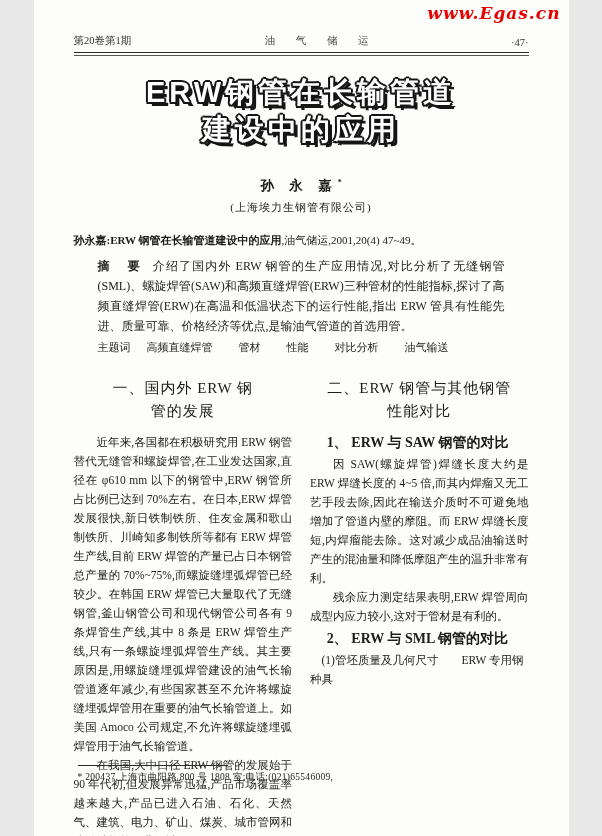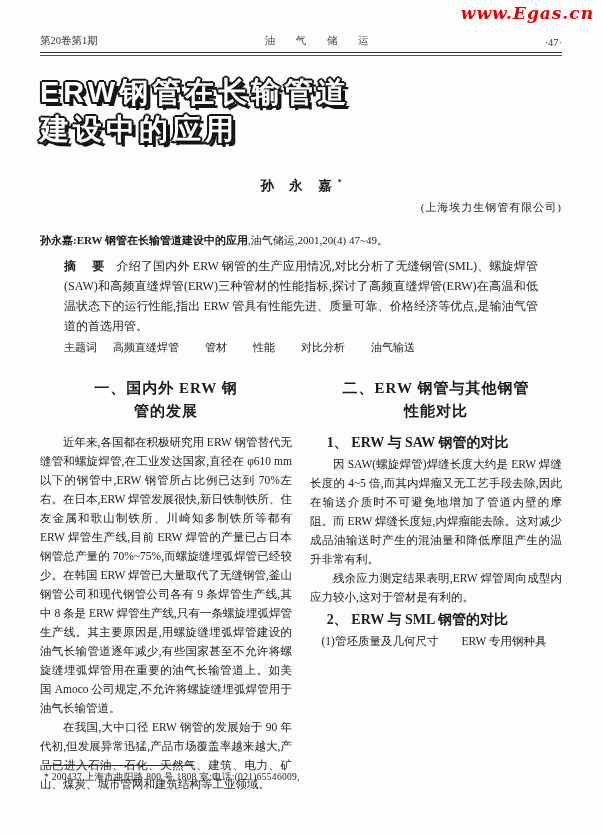--- a/index.html
+++ b/index.html
@@ -1,18 +1,18 @@
 <!DOCTYPE html>
 <html><head>
 <meta charset="utf-8">
 <style>
   html,body{margin:0;padding:0;background:#e8e8e8;}
   .page{
     position:relative;
-    width:602px;height:836px;
+    width:535px;height:836px;
     margin:0 auto;
     background:#fdfdfb;
     overflow:hidden;
     font-family:"Liberation Serif", serif;
     color:#1c1c1c;
     box-sizing:border-box;
     padding:4px 40px 0 40px;
   }
   
   .watermark{
@@ -30,41 +30,42 @@
   }
   .header .journal{letter-spacing:9px;color:#444;}
   .header-rule{
     margin-top:4px;height:2px;
     border-top:1.5px solid #2a2a2a;
     border-bottom:1px solid #555;
   }
   
   .title{
     margin:18px 0 0 0;
+    text-align:center;
   }
   .title-line{
     display:block;
     font-family:"Liberation Sans", sans-serif;
     font-weight:900;
     font-size:29px;line-height:37px;
     letter-spacing:4px;
     color:#ffffff;
     text-shadow:
       -1.5px -1.5px 0 #151515, 1.5px -1.5px 0 #151515,
       -1.5px  1.5px 0 #151515, 1.5px  1.5px 0 #151515,
       -2px 0 0 #151515, 2px 0 0 #151515, 0 -2px 0 #151515, 0 2px 0 #151515,
       4px 4px 0 #151515;
   }
   .author{
     margin-top:29px;text-align:center;
     font-size:13.5px;font-weight:bold;letter-spacing:6px;
   }
   .author sup{font-size:8px;letter-spacing:0;}
   .affiliation{
-    margin-top:5px;text-align:right;
+    margin-top:5px;text-align:center;
     font-size:11px;letter-spacing:1px;color:#222;
   }
   
   .citation{
     margin-top:17px;
     font-size:11px;line-height:16px;
   }
   .citation .cit-bold{font-weight:bold;}
   
   .abstract{
@@ -81,21 +82,21 @@
   .keywords .kw-label{font-weight:normal;margin-right:16px;}
   .keywords .kw-term{margin-right:26px;}
   
   .columns{
     display:flex;gap:18px;
     margin-top:14px;
   }
   .col{width:252px;}
   .col-heading{
     text-align:center;
-    font-weight:bold;
+    font-weight:normal;
     font-size:15px;line-height:23px;
     margin:8px 0 10px 0;
     letter-spacing:1px;
   }
   .col p{
     margin:0;
     font-size:11.5px;line-height:19px;
     text-align:justify;
     text-indent:2em;
   }

